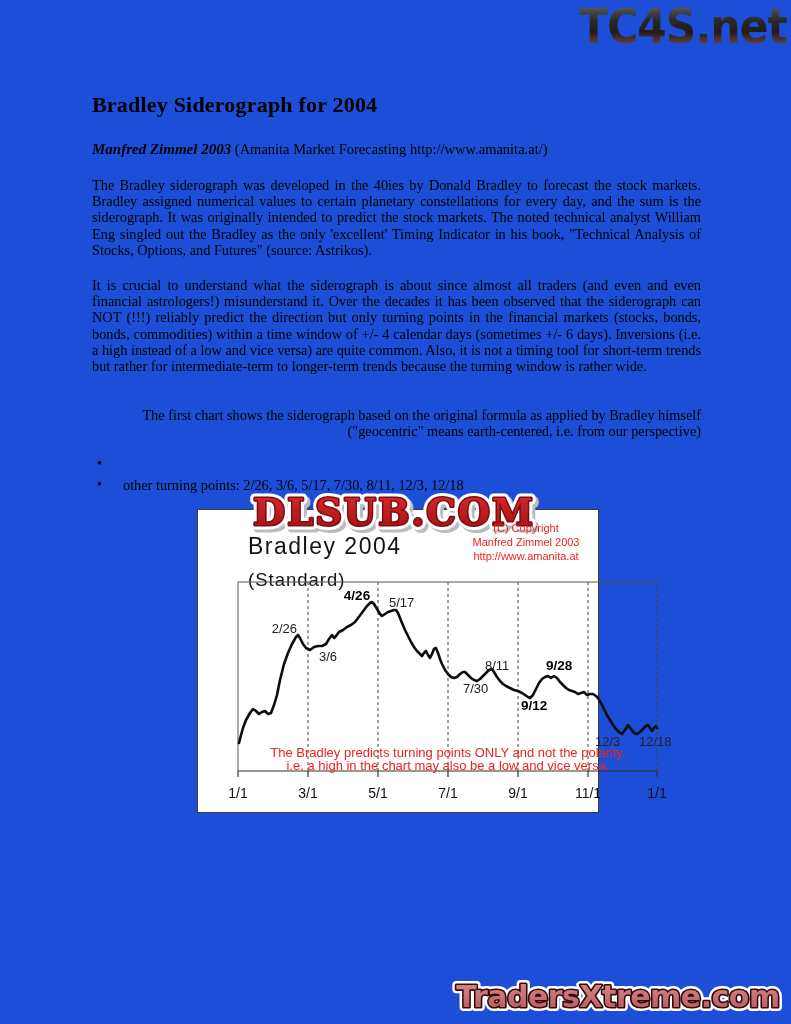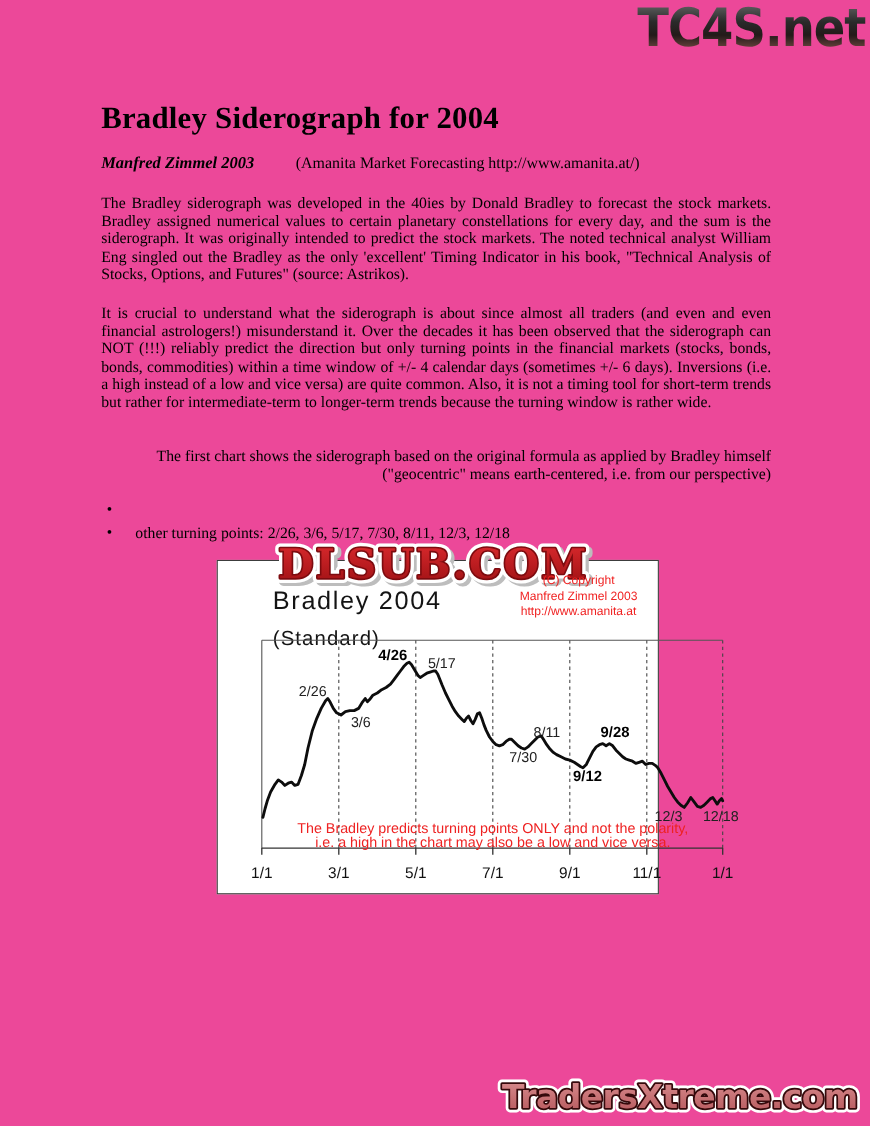--- a/index.html
+++ b/index.html
@@ -1,38 +1,38 @@
 <!DOCTYPE html>
 <html><head>
 <meta charset="utf-8">
 <style>
   html,body { margin:0; padding:0; background:#ffffff; }
   .page {
-    position:relative; width:791px; height:1024px; background:#ec4899;
+    position:relative; width:791px; height:1024px; background:#1d4ed8;
     font-family:"Liberation Serif", serif; color:#000; overflow:hidden;
   }
 
   
   .tc4s {
     position:absolute; top:1px; right:4px;
     font-family:"DejaVu Sans", sans-serif; font-weight:bold;
     font-size:48px; letter-spacing:-1px; line-height:1.05;
     transform:scaleX(.88); transform-origin:100% 50%;
     background:linear-gradient(180deg,#6a6a6a 0%,#2a2a2a 38%,#241a19 62%,#8d5a52 100%);
     -webkit-background-clip:text; background-clip:text; color:transparent;
   }
 
   
   .doc-title {
     position:absolute; left:92px; top:92px; margin:0;
-    font-size:28px; font-weight:bold; letter-spacing:.2px;
+    font-size:22px; font-weight:bold; letter-spacing:.2px;
   }
   .author-line { position:absolute; left:92px; top:141px; font-size:15px; }
   .author-name { font-weight:bold; font-style:italic; }
-  .author-aff  { font-size:14.5px;padding-left:34px; }
+  .author-aff  { font-size:14.5px; }
   .para {
     position:absolute; left:92px; width:609px; margin:0;
     font-size:14.3px; line-height:16.2px; text-align:justify;
   }
   .p1 { top:177px; }
   .p2 { top:277px; }
   .p3 { top:407px; text-align:right; }
   .bullets { position:absolute; left:92px; top:456px; width:609px; font-size:14.3px; }
   .bullet-row { display:flex; margin-bottom:5px; line-height:16.2px; }
   .bullet-dot { width:26px; text-align:left; padding-left:5px; font-size:14px; }

